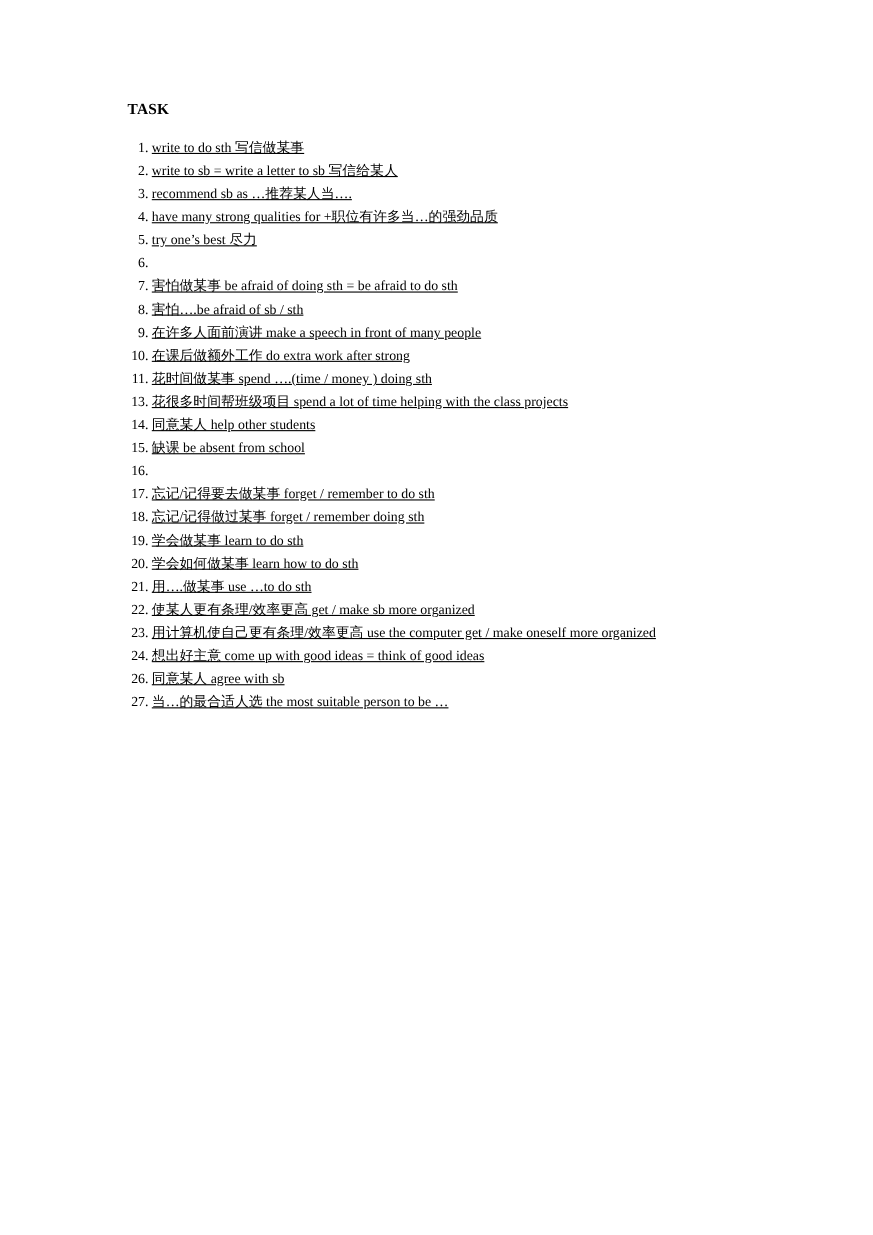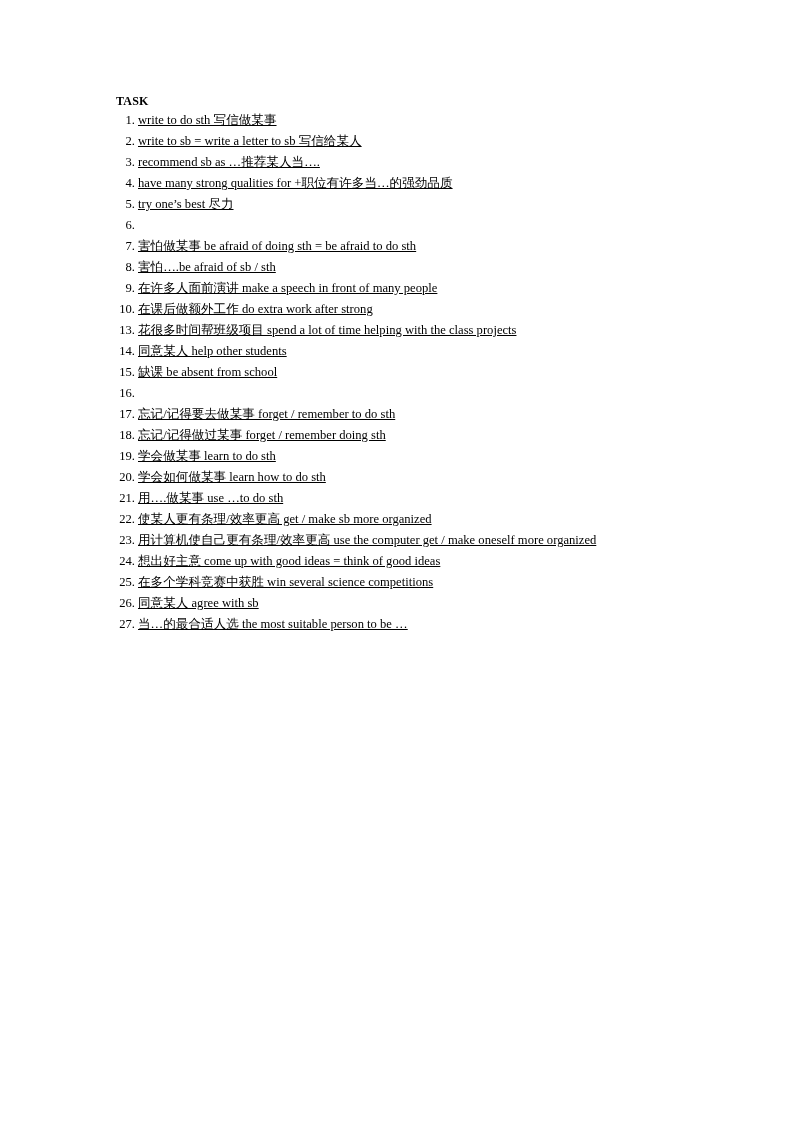--- a/index.html
+++ b/index.html
@@ -17,24 +17,24 @@
     color: #000000;
   }
   .content {
     position: absolute;
     left: 116px;
     top: 92px;
     width: 600px;
   }
   .doc-title {
     font-weight: bold;
-    font-size: 12px;
+    font-size: 14px;
     line-height: 18px;
     letter-spacing: 0.2px;
-    margin: 0 0 0 0;
+    margin: 0 0 14px 0;
   }
   .task-list {
     list-style: none;
     margin: 0;
     padding: 0;
   }
   .task-item {
     display: flex;
     align-items: baseline;
     font-size: 12.6px;
@@ -94,20 +94,24 @@
         </li>
         <li class="task-item">
           <span class="item-number">9.</span>
           <span class="item-text">在许多人面前演讲 make a speech in front of many people</span>
         </li>
         <li class="task-item">
           <span class="item-number">10.</span>
           <span class="item-text">在课后做额外工作 do extra work after strong</span>
         </li>
         <li class="task-item">
+          <span class="item-number">11.</span>
+          <span class="item-text">花时间做某事 spend ….(time / money ) doing sth</span>
+        </li>
+        <li class="task-item">
           <span class="item-number">13.</span>
           <span class="item-text">花很多时间帮班级项目 spend a lot of time helping with the class projects</span>
         </li>
         <li class="task-item">
           <span class="item-number">14.</span>
           <span class="item-text">同意某人 help other students</span>
         </li>
         <li class="task-item">
           <span class="item-number">15.</span>
           <span class="item-text">缺课 be absent from school</span>
@@ -141,24 +145,20 @@
         </li>
         <li class="task-item">
           <span class="item-number">23.</span>
           <span class="item-text">用计算机使自己更有条理/效率更高 use the computer get / make oneself more organized</span>
         </li>
         <li class="task-item">
           <span class="item-number">24.</span>
           <span class="item-text">想出好主意 come up with good ideas = think of good ideas</span>
         </li>
         <li class="task-item">
-          <span class="item-number">25.</span>
-          <span class="item-text">在多个学科竞赛中获胜 win several science competitions</span>
-        </li>
-        <li class="task-item">
           <span class="item-number">26.</span>
           <span class="item-text">同意某人 agree with sb</span>
         </li>
         <li class="task-item">
           <span class="item-number">27.</span>
           <span class="item-text">当…的最合适人选 the most suitable person to be …</span>
         </li>
       </ol>
 
   </div>

